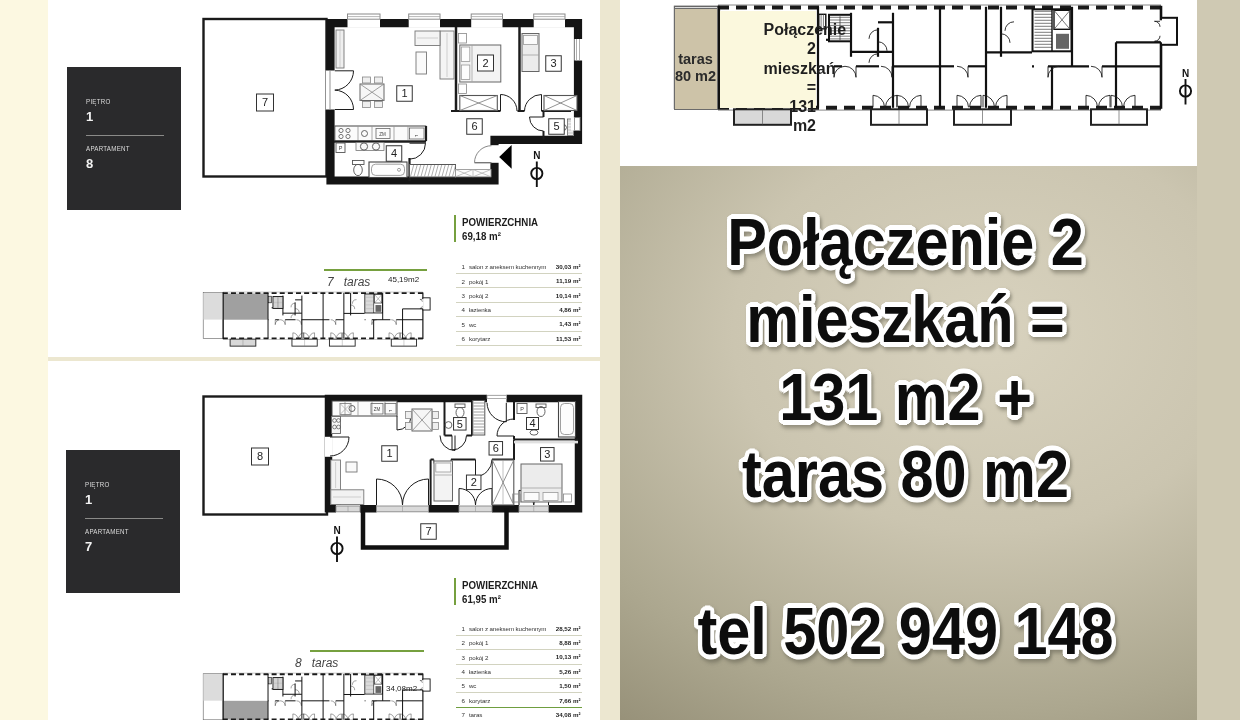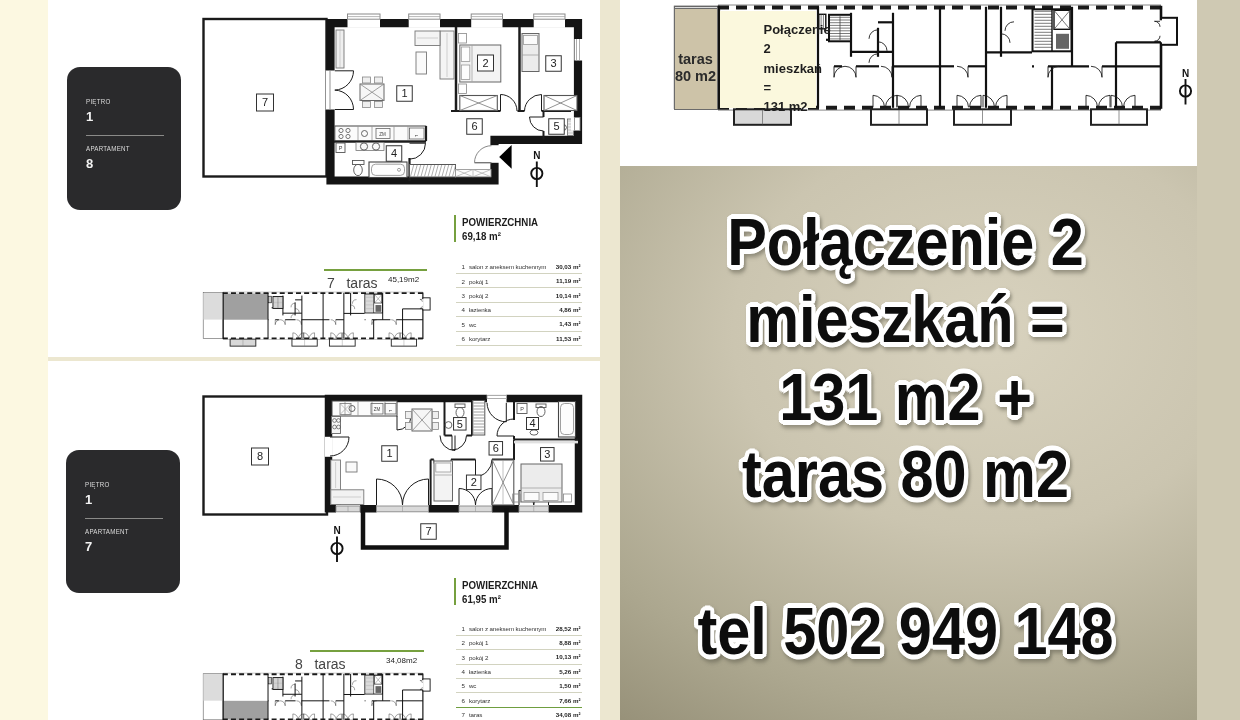--- a/index.html
+++ b/index.html
@@ -4,44 +4,44 @@
 * { margin:0; padding:0; box-sizing:border-box; }
 html,body { width:1240px; height:720px; overflow:hidden; background:#fff;
   font-family:"Liberation Sans",sans-serif; position:relative; }
 .abs { position:absolute; }
 #paleL { left:0; top:0; width:48px; height:720px; background:#fcf8e1; }
 #sep   { left:48px; top:356.5px; width:552px; height:4.5px; background:#ece7d0; }
 #creamV{ left:600px; top:0; width:20px; height:720px; background:#ece7d0; }
 #khakiR{ left:1197px; top:0; width:43px; height:720px; background:#cfc9b3; }
 #panel { left:620px; top:166px; width:577px; height:554px;
   background:radial-gradient(ellipse 640px 500px at 64% 30%, #d8d2be 0%, #cbc5b0 40%, #aca78f 76%, #948e76 100%); }
-.dbox { width:114px; height:143px; background:#2a2a2c; color:#dcdcdc;border-radius:13px; }
+.dbox { width:114px; height:143px; background:#2a2a2c; color:#dcdcdc; }
 .dbox .s1 { position:absolute; left:19px; top:30px; font-size:7.2px; letter-spacing:0.3px; transform:scaleX(0.86); transform-origin:0 0; }
 .dbox .b1 { position:absolute; left:19px; top:42px; font-size:13px; font-weight:bold; color:#f2f2f2; }
 .dbox .hr { position:absolute; left:19px; top:67.5px; width:78px; height:1px; background:#8a8a88; }
 .dbox .s2 { position:absolute; left:19px; top:77px; font-size:7.2px; letter-spacing:0.3px; transform:scaleX(0.86); transform-origin:0 0; }
 .dbox .b2 { position:absolute; left:19px; top:89px; font-size:13px; font-weight:bold; color:#f2f2f2; }
 .pow { left:462px; width:130px; transform:scaleX(0.86); transform-origin:0 0; }
 .pow .t1 { font-size:11.3px; font-weight:bold; color:#1c1c1c; }
 .pow .t2 { font-size:11.3px; font-weight:bold; color:#1c1c1c; margin-top:2.5px; }
 .gbar { left:453.5px; width:2.6px; height:27px; background:#76a03f; }
 .tbl { position:absolute; left:455.5px; width:126.5px; }
 .trow { height:14.35px; border-bottom:1px solid #d2d3c0; position:relative; }
 .trow.lastg { border-bottom:1.6px solid #6f9e3f; }
 .tn { position:absolute; left:6px; top:3.4px; font-size:6.2px; color:#333; }
 .tname { position:absolute; left:13.5px; top:3.4px; font-size:6.2px; color:#333; letter-spacing:-0.1px; }
 .tval { position:absolute; right:1.5px; top:3.2px; font-size:6.2px; font-weight:bold; color:#222; }
-.mlbl { position:absolute; font-size:14px; color:#444; }
+.mlbl { position:absolute; font-size:12px; color:#444;font-style:italic; }
 .mval { position:absolute; font-size:8px; font-weight:normal; color:#222; }
 .gline { position:absolute; height:1.7px; background:#76a03f; }
 #taras { left:673.5px; top:7.5px; width:44px; height:102.5px; background:#cdc3a8;
   border:1.2px solid #6b6b6b; color:#2b2b2b; font-weight:bold; font-size:14.5px;
   text-align:center; line-height:17px; padding-top:42px; }
 #cream { left:719.5px; top:11px; width:96.5px; height:96.5px; background:#fbf8dd;
-  color:#1f1f1f; font-weight:bold; font-size:13px; text-align:left;
+  color:#1f1f1f; font-weight:bold; font-size:16px; text-align:right;
   line-height:19.3px; padding-top:9px;padding-left:44px; }
 .big { left:617px; width:577px; text-align:center; font-weight:bold; color:#0d0d0d;
   font-size:66px; line-height:77.5px; transform:scaleX(0.90); filter:drop-shadow(2px 3px 2px rgba(82,79,66,0.5));
   text-shadow: 4.6px 0 0 #fff, -4.6px 0 0 #fff, 0 4.6px 0 #fff, 0 -4.6px 0 #fff,
     3.3px 3.3px 0 #fff, -3.3px 3.3px 0 #fff, 3.3px -3.3px 0 #fff, -3.3px -3.3px 0 #fff,
     4.3px 1.8px 0 #fff, -4.3px 1.8px 0 #fff, 4.3px -1.8px 0 #fff, -4.3px -1.8px 0 #fff,
     1.8px 4.3px 0 #fff, -1.8px 4.3px 0 #fff, 1.8px -4.3px 0 #fff, -1.8px -4.3px 0 #fff; }
 svg { position:absolute; left:0; top:0; }
 </style></head>
 <body>
@@ -808,18 +808,18 @@
       <span class="tname">taras</span>
       <span class="tval">34,08 m²</span>
     </div>
 </div>
 
 <div class="gline" style="left:324px;top:269.3px;width:103px"></div>
 <div class="mlbl" style="left:327px;top:274.5px">7&nbsp;&nbsp;&nbsp;taras</div>
 <div class="mval" style="left:388px;top:274.5px">45,19m2</div>
 <div class="gline" style="left:310px;top:650px;width:114px"></div>
 <div class="mlbl" style="left:295px;top:656px">8&nbsp;&nbsp;&nbsp;taras</div>
-<div class="mval" style="left:386px;top:656px">34,08m2</div>
+<div class="mval" style="left:386px;top:684px">34,08m2</div>
 
 <div id="taras" class="abs">taras<br>80 m2</div>
 <div id="cream" class="abs">Połączenie<br>2 mieszkań<br>=<br>131 m2</div>
 
 <div class="big abs" style="top:203.5px">Połączenie 2<br>mieszkań =<br>131 m2 +<br>taras 80 m2</div>
 <div class="big abs" style="top:592.5px">tel 502 949 148</div>
 </body></html>

